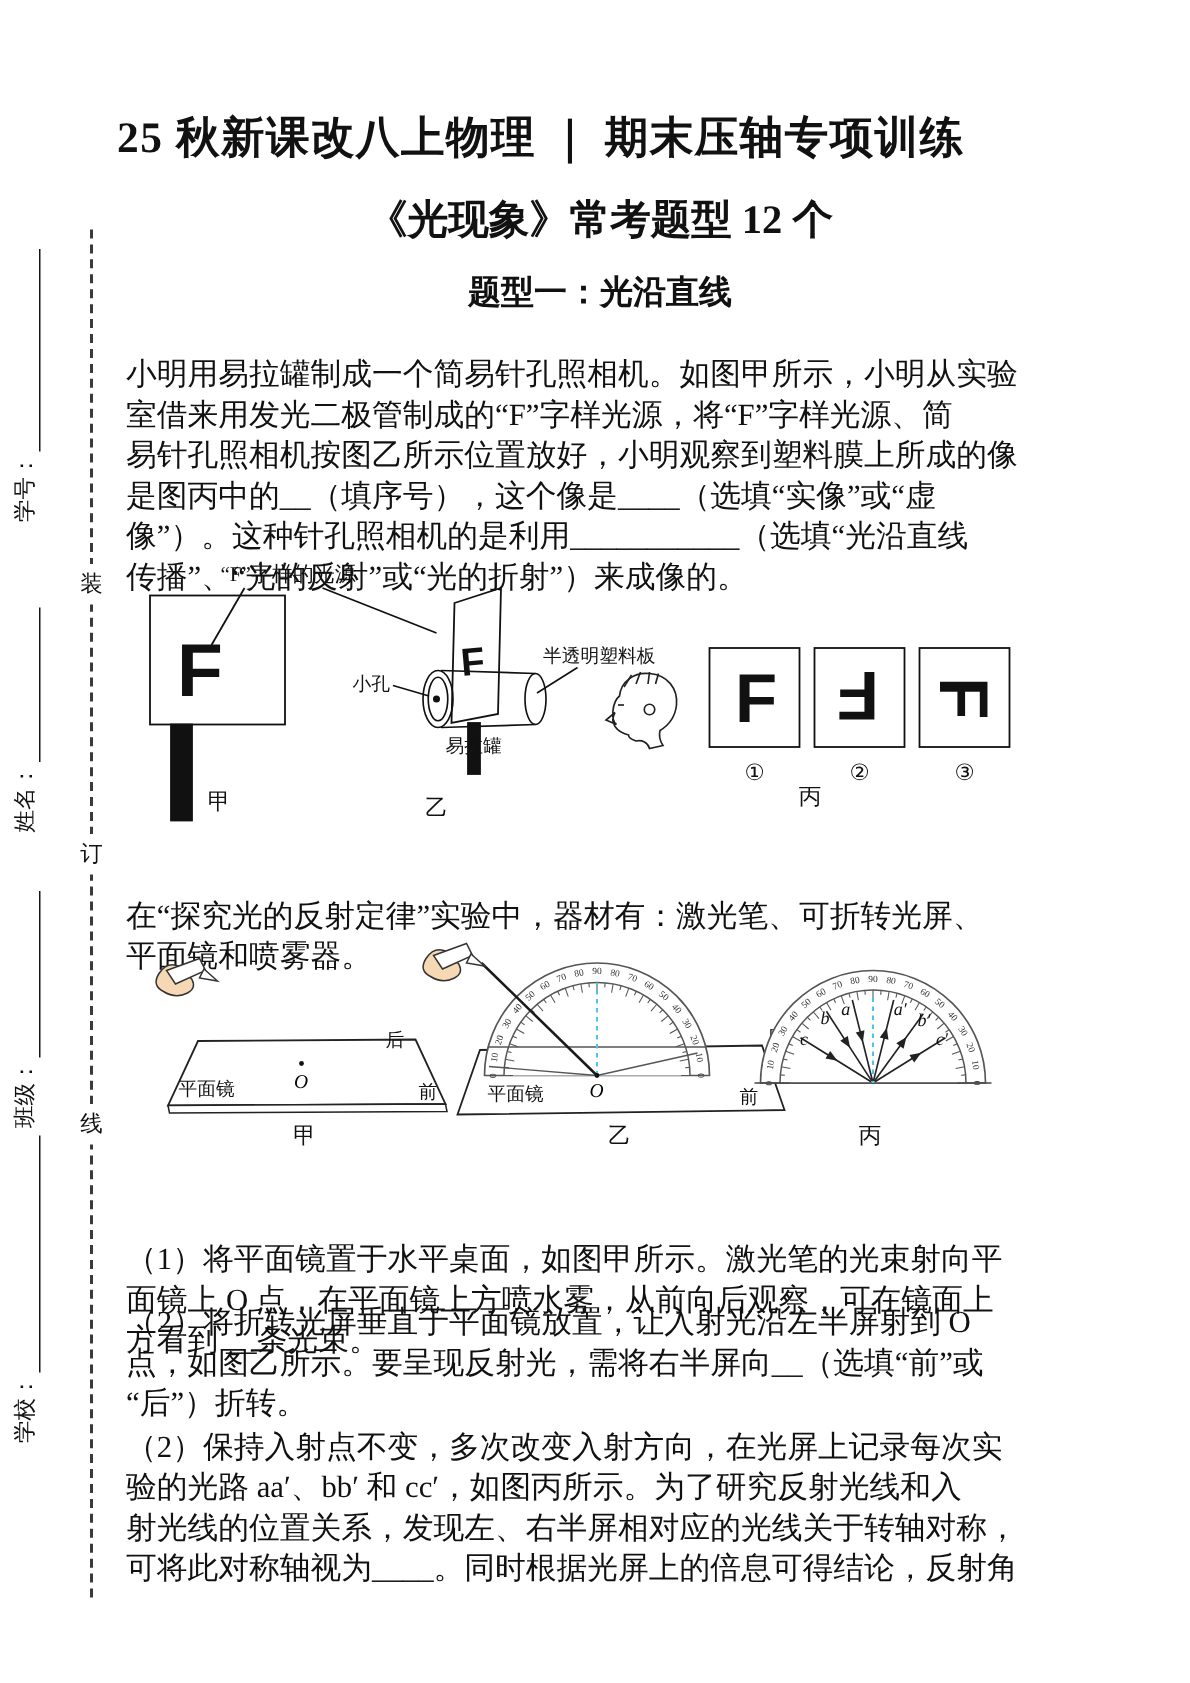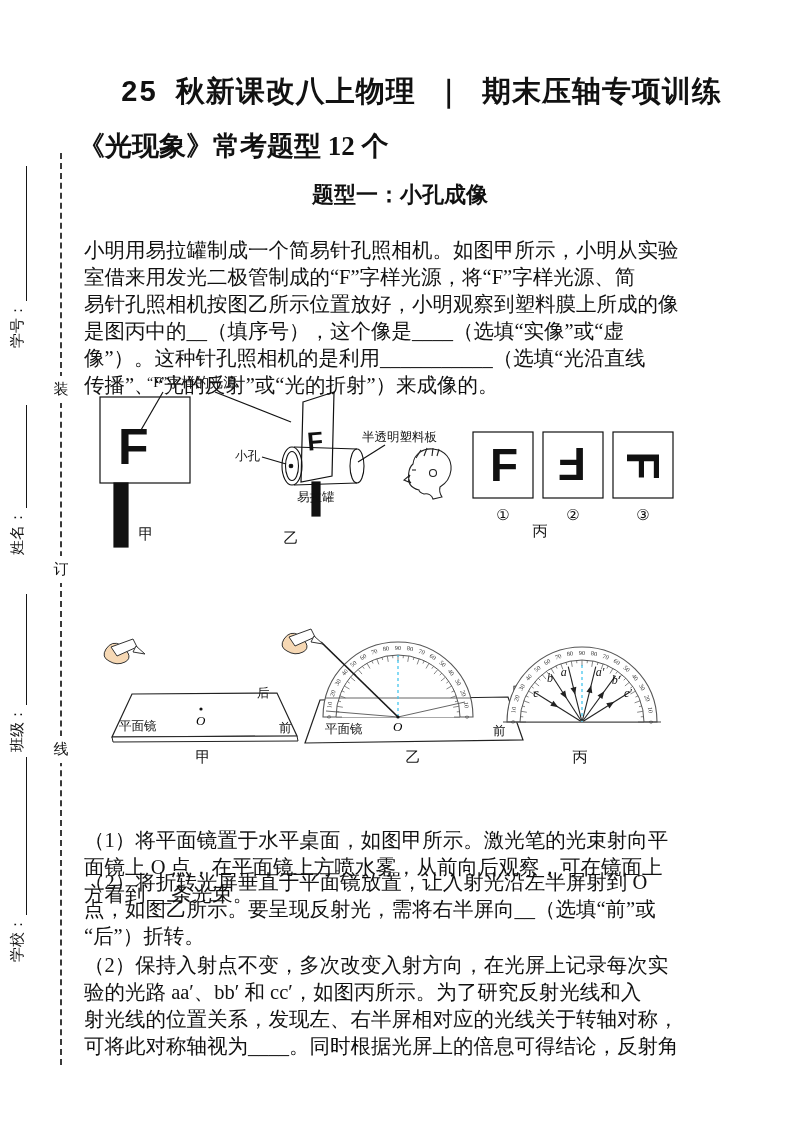--- a/index.html
+++ b/index.html
@@ -6,23 +6,23 @@
   .page{position:relative;width:793px;height:1122px;background:#fff;overflow:hidden;
         font-family:"Liberation Serif","DejaVu Serif",serif;color:#111;}
   
   .bindline{position:absolute;left:60px;top:153px;height:912px;width:0;border-left:2px dashed #3a3a3a;}
   .bindchar{position:absolute;left:52px;width:18px;text-align:center;font-size:15px;background:#fff;padding:4px 0;z-index:2;}
   .mfield{position:absolute;left:7px;height:20px;display:flex;align-items:flex-end;white-space:nowrap;
           transform:rotate(-90deg);transform-origin:0 0;font-size:15px;}
   .mfield .mlabel{line-height:20px;}
   .mfield .blank{flex:1;border-bottom:1.5px solid #161616;margin-left:2px;}
   
-  .title{position:absolute;left:78px;top:72px;width:644px;text-align:right;font-size:29px;font-weight:bold;
-         font-family:Liberation Mono, monospace;letter-spacing:1px;}
-  .subtitle{position:absolute;left:78px;top:128px;width:644px;font-size:27px;font-weight:bold;}
+  .title{position:absolute;left:78px;top:72px;width:644px;text-align:left;font-size:29px;font-weight:bold;
+         font-family:Liberation Serif, serif;letter-spacing:1px;}
+  .subtitle{position:absolute;left:78px;top:128px;width:644px;text-align:center;font-size:27px;font-weight:bold;}
   .h-sec{position:absolute;left:78px;width:644px;text-align:center;font-size:22px;font-weight:bold;}
   .para{position:absolute;left:84px;width:634px;font-size:20.5px;line-height:27px;white-space:pre-line;
         text-align:justify;margin-top:24px;}
   svg{position:absolute;overflow:visible;}
   svg text{font-family:"Liberation Serif","DejaVu Serif",serif;}
   .cjk-s{font-size:12.5px;fill:#111;}
   .cap{font-size:15px;fill:#111;text-anchor:middle;}
   .fletter{font-family:"Liberation Sans","DejaVu Sans",sans-serif;font-weight:bold;fill:#111;}
 </style>
 </head>
@@ -48,21 +48,21 @@
       <span class="blank"></span>
   </div>
   <div class="mfield" style="top:962px;width:205px">
     <span class="mlabel">学校：</span>
       <span class="blank"></span>
   </div>
 
   <div class="title">25 秋新课改八上物理 ｜ 期末压轴专项训练</div>
   <div class="subtitle">《光现象》常考题型 12 个</div>
 
-  <div class="h-sec" style="top:180px">题型一：小孔成像</div>
+  <div class="h-sec" style="top:180px">题型一：光沿直线</div>
   <div class="para" style="top:213px">小明用易拉罐制成一个简易针孔照相机。如图甲所示，小明从实验
 室借来用发光二极管制成的“F”字样光源，将“F”字样光源、简
 易针孔照相机按图乙所示位置放好，小明观察到塑料膜上所成的像
 是图丙中的__（填序号），这个像是____（选填“实像”或“虚
 像”）。这种针孔照相机的是利用___________（选填“光沿直线
 传播”、“光的反射”或“光的折射”）来成像的。</div>
 
   <svg id="fig1" style="left:85px;top:370px" width="630" height="212" viewBox="0 0 630 212">
     <g stroke="#111" stroke-width="1.2" fill="none">
       <text x="62" y="17" class="cjk-s" style="font-size:14px" stroke="none" fill="#111">“F”字样的光源</text>
@@ -106,20 +106,22 @@
       <text x="545" y="111" class="fletter" style="font-size:46px" stroke="none" transform="rotate(90 558 94.5)">F</text>
       <text x="418" y="150" class="cap" stroke="none">①</text>
       <text x="488" y="150" class="cap" stroke="none">②</text>
       <text x="558" y="150" class="cap" stroke="none">③</text>
     </g>
     <text x="61" y="169" class="cap">甲</text>
     <text x="206" y="173" class="cap">乙</text>
     <text x="455" y="166" class="cap">丙</text>
   </svg>
 
+  <div class="para" style="top:574px">在“探究光的反射定律”实验中，器材有：激光笔、可折转光屏、
+平面镜和喷雾器。</div>
 
   <svg id="fig2" style="left:85px;top:622px" width="630" height="148" viewBox="0 0 630 148">
     <defs>
       <g id="g-hand">
         <path d="M3 12 Q-2 20 6 24 Q14 29 22 25 Q28 22 25 16 L18 8 Q9 3 3 12 Z" fill="#f6d8b4" stroke="#333" stroke-width="1"></path>
         <polygon points="8,10 30,2 34,10 14,19" fill="#fff" stroke="#333" stroke-width="1"></polygon>
         <polygon points="33,9 42,17 30,15" fill="#fff" stroke="#333" stroke-width="1"></polygon>
       </g>
     </defs>
 

